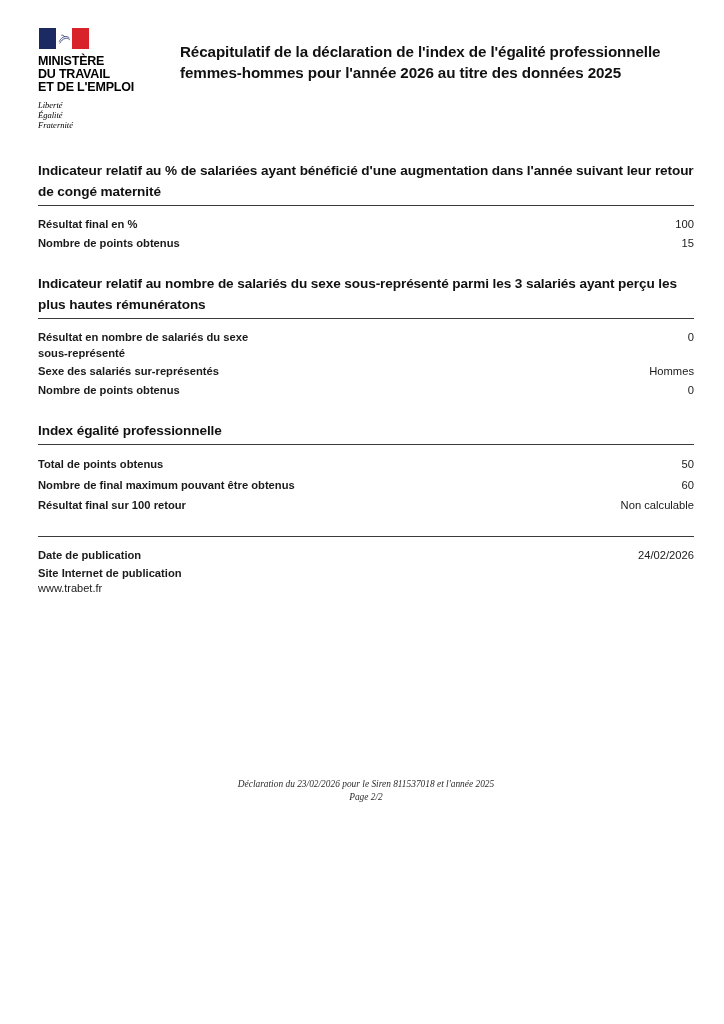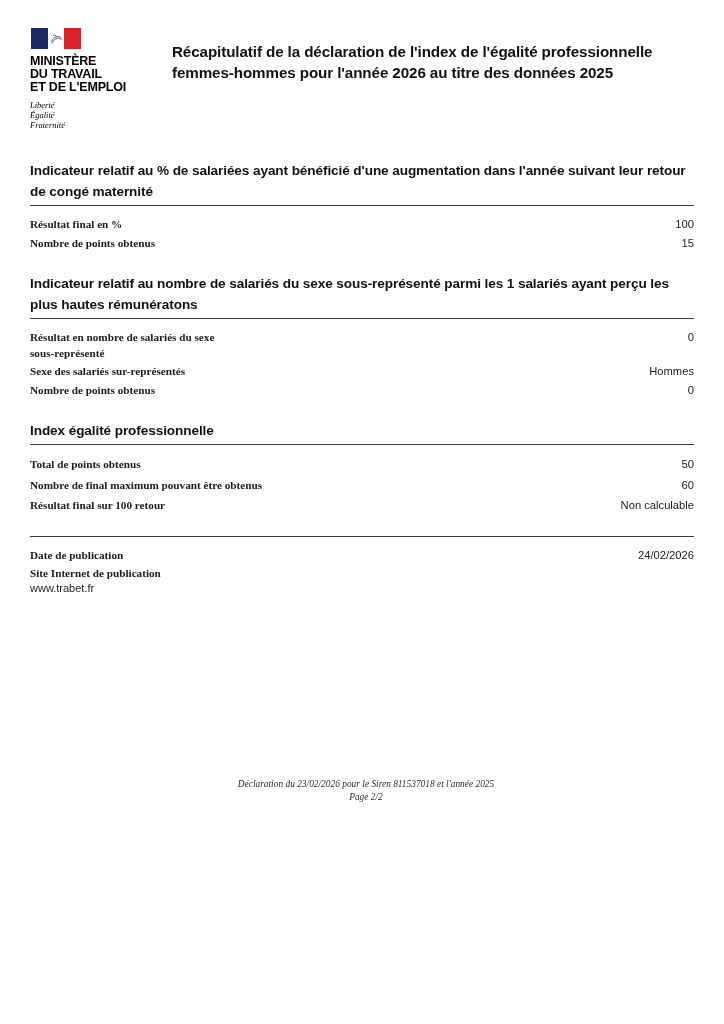--- a/index.html
+++ b/index.html
@@ -15,21 +15,21 @@
     font-family: "Liberation Sans", sans-serif;
     color: #1a1a1a;
     overflow: hidden;
   }
 
   .page {
     position: absolute;
     left: 0; top: 0;
     width: 724px;
     height: 828px;
-    padding: 26px 30px 0 30px;
+    padding: 26px 30px 0 38px;
   }
 
   
   .doc-header {
     display: flex;
     align-items: flex-start;
     gap: 18px;
     margin-bottom: 30px;
   }
 
@@ -114,21 +114,20 @@
     padding: 1.5px 0;
     gap: 20px;
   }
 
   .row-label {
     font-weight: bold;
     font-size: 11.2px;
     line-height: 15.5px;
     color: #1a1a1a;
     white-space: pre-line;
-    font-family: Liberation Serif, serif;
   }
 
   .row-value {
     font-weight: normal;
     font-size: 11.2px;
     line-height: 15.5px;
     color: #1a1a1a;
     text-align: center;
     white-space: nowrap;
     flex: 0 0 auto;
@@ -203,21 +202,21 @@
         <div class="row-value">100</div>
       </div>
       <div class="row">
         <div class="row-label">Nombre de points obtenus</div>
         <div class="row-value">15</div>
       </div>
     </div>
   </div>
 
   <div class="section">
-    <div class="section-title">Indicateur relatif au nombre de salariés du sexe sous-représenté parmi les 1 salariés ayant perçu les plus hautes rémunératons</div>
+    <div class="section-title">Indicateur relatif au nombre de salariés du sexe sous-représenté parmi les 3 salariés ayant perçu les plus hautes rémunératons</div>
     <div class="rule"></div>
     <div class="rows">
       <div class="row">
         <div class="row-label">Résultat en nombre de salariés du sexe
 sous-représenté</div>
         <div class="row-value">0</div>
       </div>
       <div class="row">
         <div class="row-label">Sexe des salariés sur-représentés</div>
         <div class="row-value">Hommes</div>

